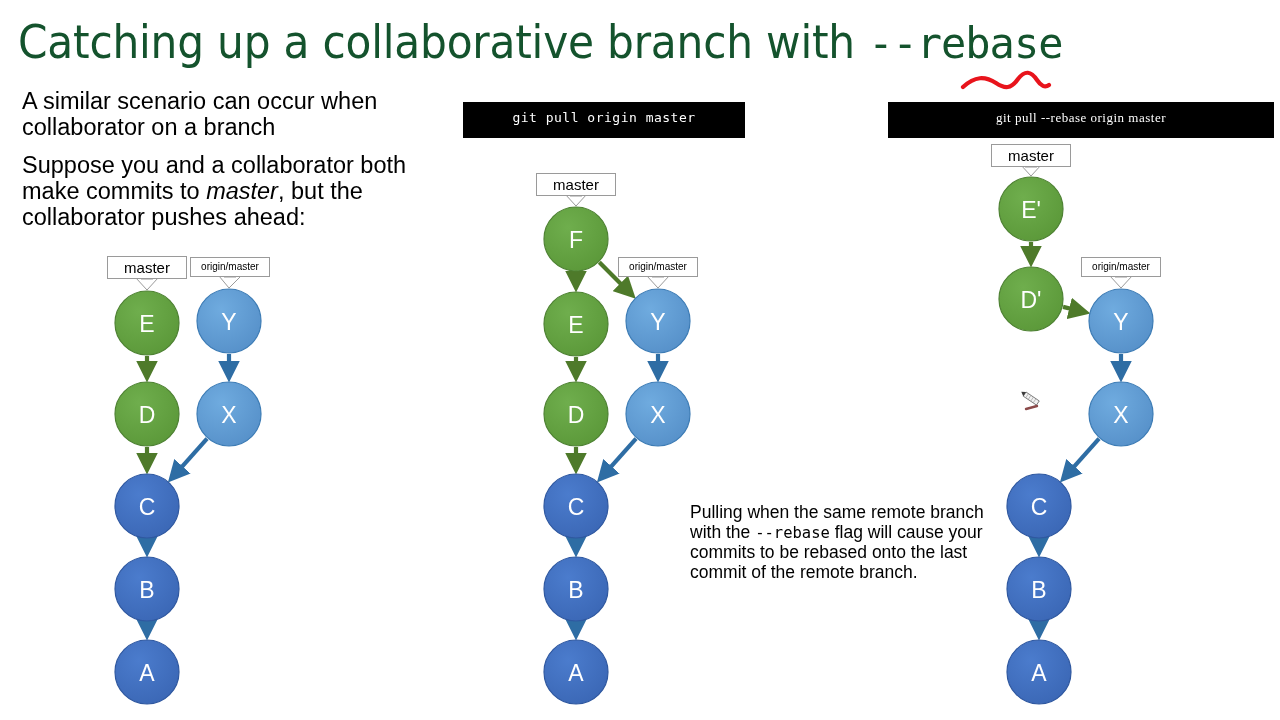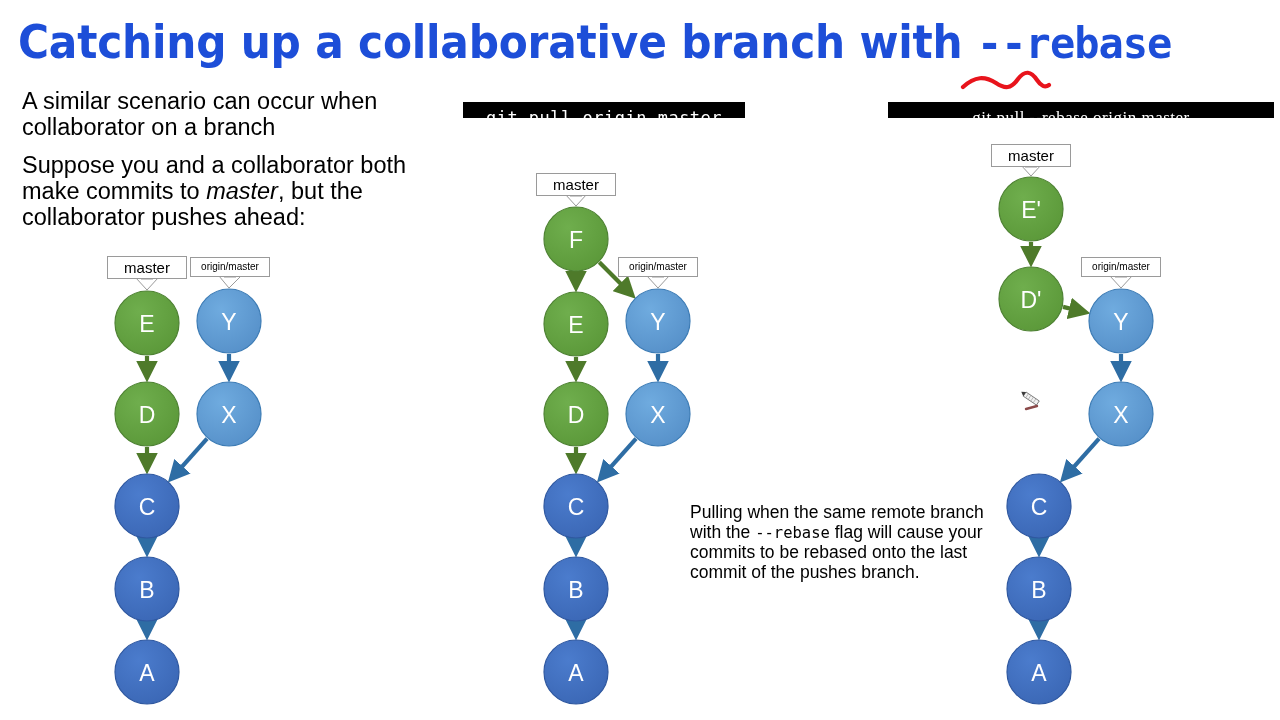--- a/index.html
+++ b/index.html
@@ -11,24 +11,24 @@
     overflow:hidden;
     position:relative;
   }
   .slide{position:absolute;left:0;top:0;width:1280px;height:720px;}
 
   
   .title{
     position:absolute;left:18px;top:12px;width:1250px;
     font-size:47px;line-height:60px;
     font-family:"Liberation Sans Narrow","DejaVu Sans Condensed","Liberation Sans",sans-serif;
-    font-weight:700;
+    font-weight:400;
     letter-spacing:-0.2px;
     white-space:nowrap;
-    color:#1d4ed8;
+    color:#14532d;
   }
   .title .mono{
     font-family:"DejaVu Sans Mono","Liberation Mono",monospace;
     font-size:42px;
     letter-spacing:-1px;
   }
 
   
   .para{position:absolute;color:#000;}
   .p-intro1{left:22px;top:88px;width:380px;font-size:23.5px;line-height:26px;}
@@ -37,21 +37,21 @@
   .p-left2{left:238px;top:588px;width:308px;font-size:17.5px;line-height:19.5px;}
   .p-right1{left:690px;top:503px;width:310px;font-size:17.5px;line-height:19.5px;}
   .p-right2{left:690px;top:581px;width:310px;font-size:17.5px;line-height:19.5px;}
   .it{font-style:italic;}
   .mono-s{font-family:"DejaVu Sans Mono","Liberation Mono",monospace;font-size:15.5px;}
 
   
   .cmd{
     position:absolute;background:#000000;color:#ffffff;
     font-family:"DejaVu Sans Mono","Liberation Mono",monospace;
-    font-size:17px;line-height:32px;height:16px;
+    font-size:13px;line-height:32px;height:36px;
     text-align:center;white-space:nowrap;
     letter-spacing:0.5px;
   }
   .cmd1{left:463px;top:102px;width:282px;}
   .cmd2{left:888px;top:102px;width:386px;font-family:Liberation Serif, serif;}
 
   
   svg.graph{position:absolute;left:0;top:0;width:1280px;height:720px;overflow:visible;}
 
   
@@ -248,16 +248,16 @@
       <div class="reflabel big" style="left: 107px; top: 256px; width: 80px;">master</div>
       <div class="reflabel small" style="left: 190px; top: 257px; width: 80px;">origin/master</div>
       <div class="reflabel big" style="left: 536px; top: 173px; width: 80px;">master</div>
       <div class="reflabel small" style="left: 618px; top: 257px; width: 80px;">origin/master</div>
       <div class="reflabel big" style="left: 991px; top: 144px; width: 80px;">master</div>
       <div class="reflabel small" style="left: 1081px; top: 257px; width: 80px;">origin/master</div>
     </div>
 
 
 
-  <div class="para p-right1"><span>Pulling when the same remote branch with the </span><span class="mono-s">--rebase</span><span> flag will cause your commits to be rebased onto the last commit of the pushes branch.</span></div>
+  <div class="para p-right1"><span>Pulling when the same remote branch with the </span><span class="mono-s">--rebase</span><span> flag will cause your commits to be rebased onto the last commit of the remote branch.</span></div>
 
 
 </div>
 
 </body></html>

